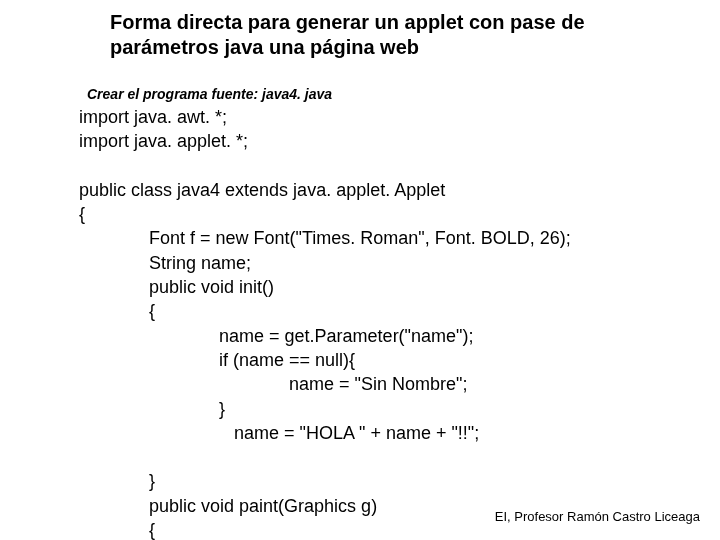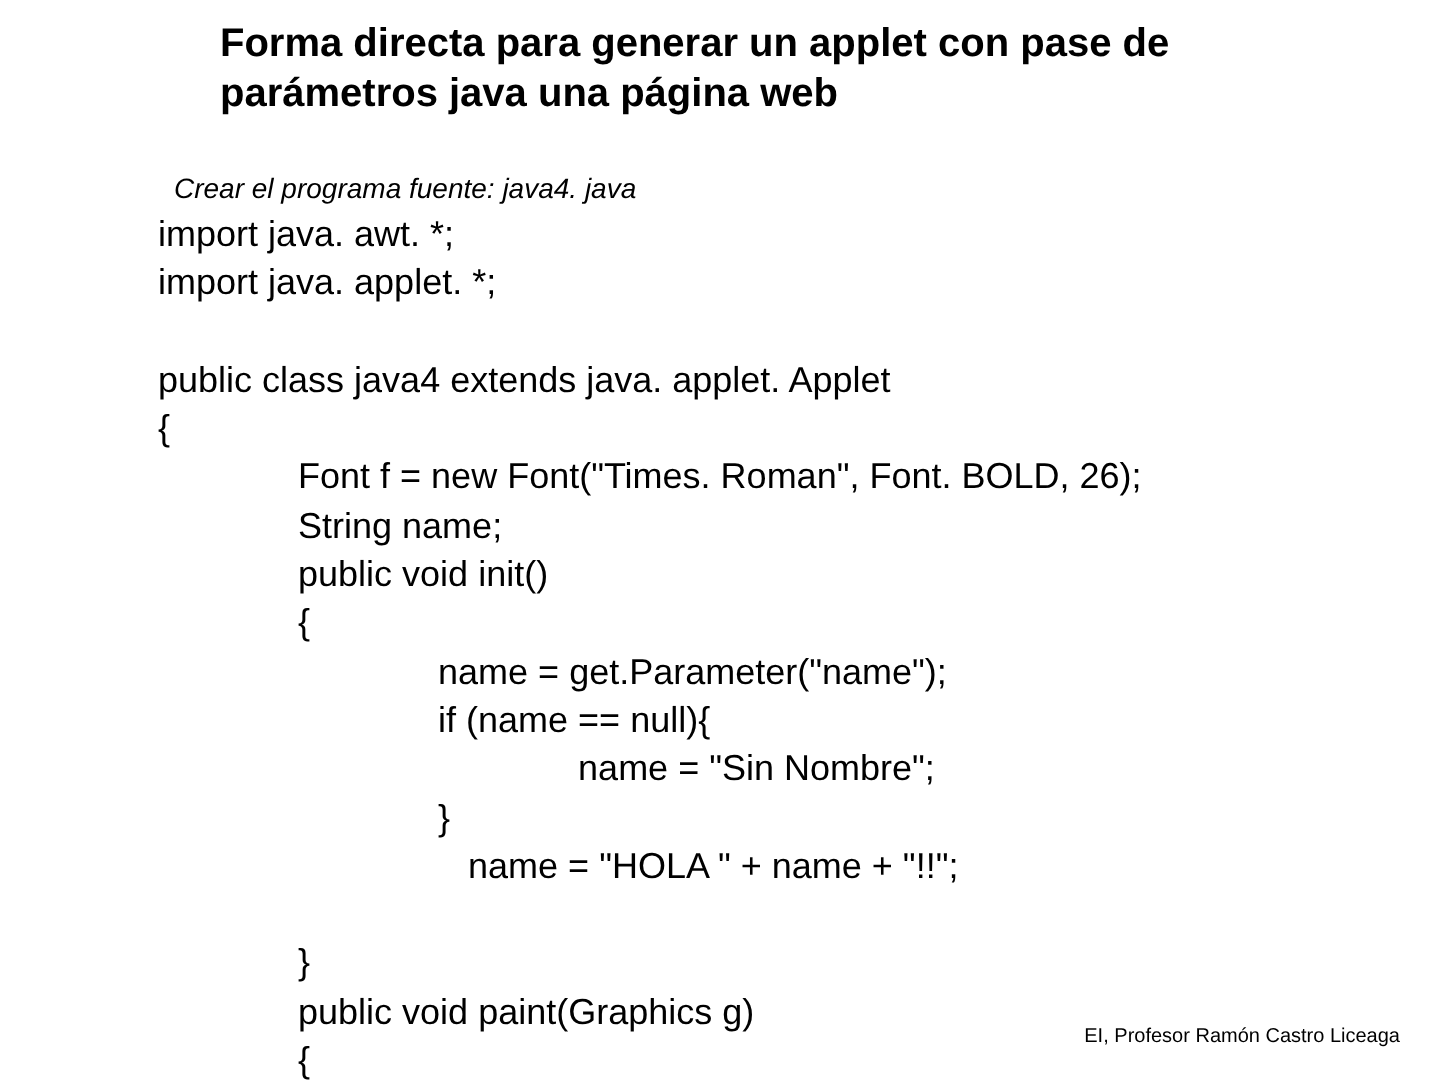--- a/index.html
+++ b/index.html
@@ -20,37 +20,37 @@
     width: 560px;
     font-size: 20px;
     font-weight: bold;
     line-height: 1.25;
   }
   .subtitle {
     position: absolute;
     left: 87px;
     top: 86px;
     font-size: 14px;
-    font-weight: normal;
+    font-weight: bold;
     font-style: italic;
   }
   .code {
     position: absolute;
     left: 79px;
     top: 105px;
     font-size: 18px;
     line-height: 1.35;
     white-space: pre;
   }
   .footer {
     position: absolute;
     right: 20px;
     bottom: 16px;
     font-family: Arial, sans-serif;
-    font-size: 10px;
+    font-size: 13px;
   }
 </style>
 </head>
 <body>
 
 <div class="title">Forma directa para generar un applet con pase de parámetros  java una página web</div>
 <div class="subtitle">Crear el programa fuente: java4. java</div>
 <div class="code">import java. awt. *;
 import java. applet. *;
 

